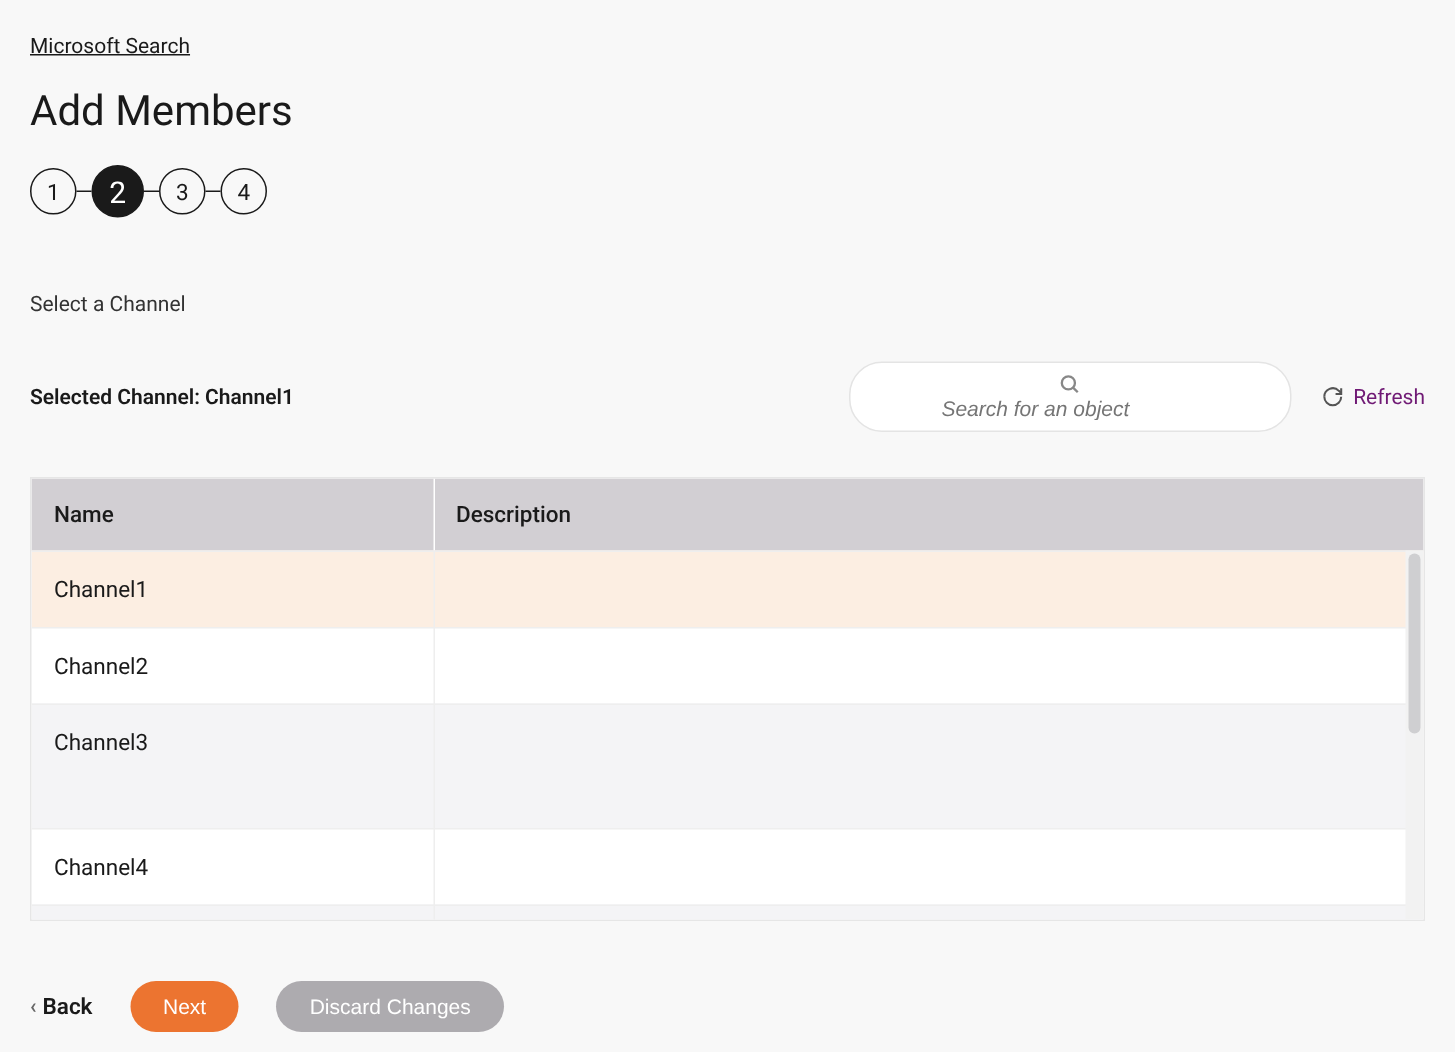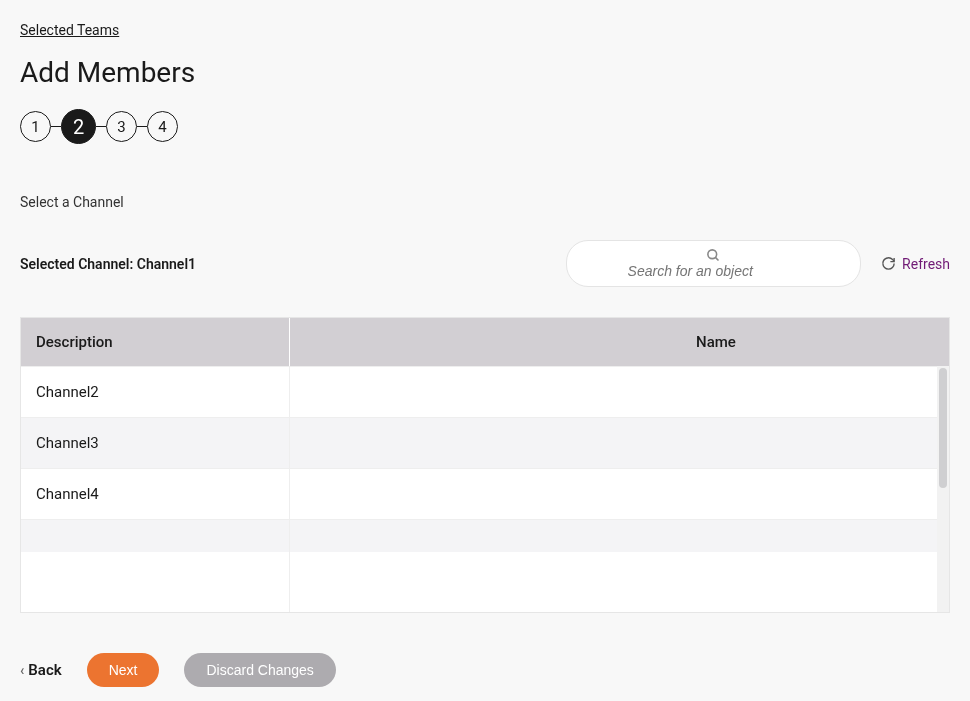--- a/index.html
+++ b/index.html
@@ -130,21 +130,21 @@
     position: relative;
     height: 248px;
     overflow: hidden;
   }
   .row-container { position: relative; }
   .trow {
     display: flex;
     border-top: 1px solid #eee;
   }
   .trow.selected { background: #fceee2; }
-  .trow.alt { background: #f4f4f6; }
+  .trow.alt { background: #f4f4f6; flex-direction: column; }
   .td {
     padding: 16px 15px;
     font-size: 15px;
     color: #1a1a1a;
   }
   .td.name-col { width: 268px; }
   .td.desc-col { flex: 1; }
   .col-sep-head {
     position: absolute;
     left: 268px; top: 0; bottom: 0;
@@ -196,21 +196,21 @@
     font-weight: 500;
     cursor: pointer;
   }
   .btn.primary { background: #ec7430; color: #fff; }
   .btn.secondary { background: #adabaf; color: #fff; padding: 9px 22px; }
 </style>
 </head>
 <body>
 
 <div class="page">
-  <a class="breadcrumb">Selected Teams</a>
+  <a class="breadcrumb">Microsoft Search</a>
   <h1 class="page-title">Add Members</h1>
 
   <div class="stepper" id="stepper">
       <div class="step">1</div>
       <div class="connector"></div>
       <div class="step active">2</div>
       <div class="connector"></div>
       <div class="step">3</div>
       <div class="connector"></div>
       <div class="step">4</div>
@@ -235,26 +235,30 @@
             <path d="M3 12a9 9 0 0 1 15.5-6.3L21 8"></path>
             <path d="M21 12a9 9 0 0 1-18 0"></path>
           </svg>
         <span>Refresh</span>
       </div>
     </div>
   </div>
 
   <div class="table-wrap">
     <div class="thead">
+      <div class="th name-col">Name</div>
       <div class="th desc-col">Description</div>
-      <div class="th name-col">Name</div>
       <div class="col-sep-head"></div>
     </div>
     <div class="tbody">
       <div class="row-container" id="rows">
+          <div class="trow selected">
+            <div class="td name-col">Channel1</div>
+            <div class="td desc-col"></div>
+          </div>
           <div class="trow">
             <div class="td name-col">Channel2</div>
             <div class="td desc-col"></div>
           </div>
           <div class="trow alt">
             <div class="td name-col">Channel3</div>
             <div class="td desc-col"></div>
           </div>
           <div class="trow">
             <div class="td name-col">Channel4</div>

